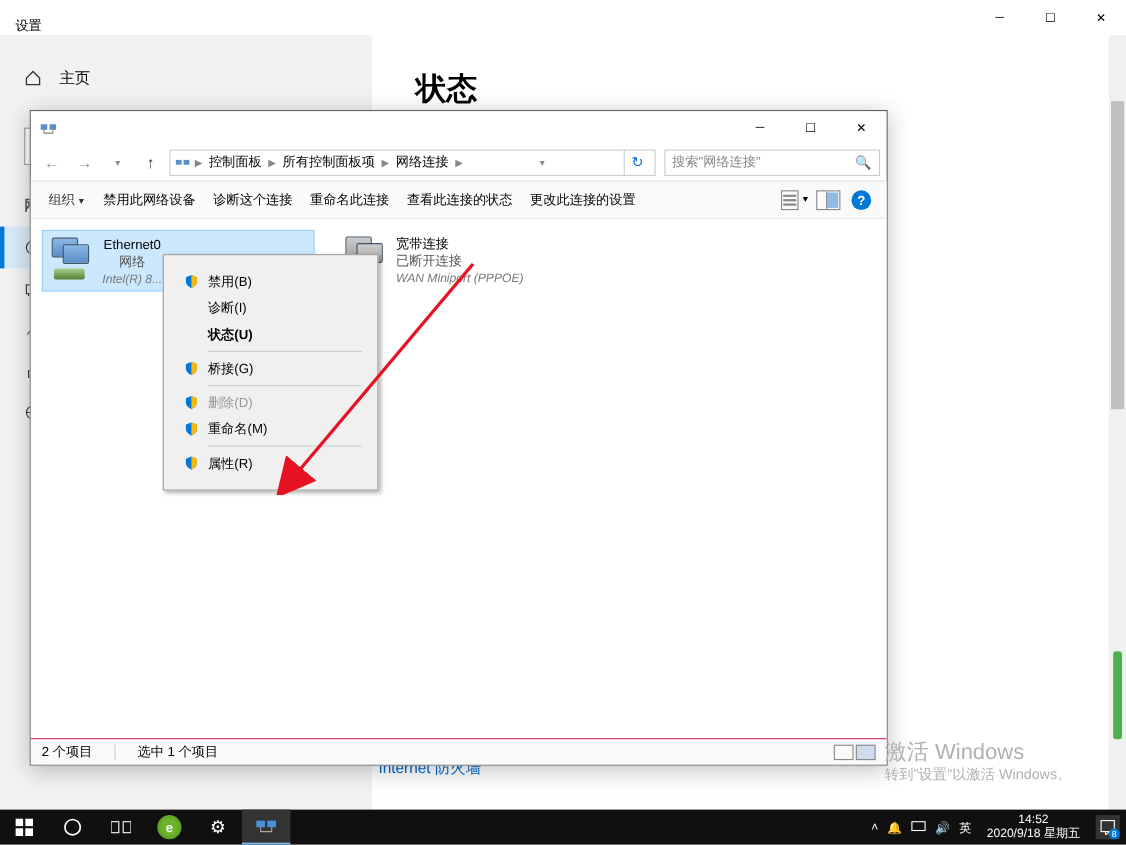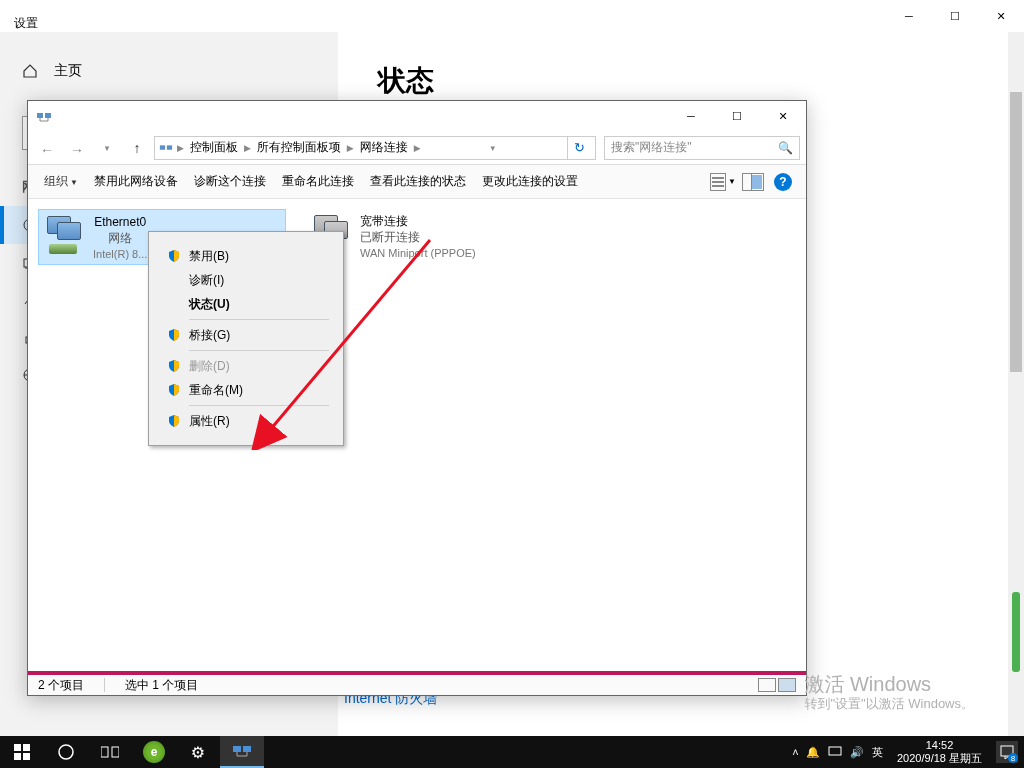--- a/index.html
+++ b/index.html
@@ -46,22 +46,22 @@
 .tb-spacer { flex: 1; }
 .tb-iconbtn { width: 26px; height: 26px; display: flex; align-items: center; justify-content: center; }
 .tb-help { width: 18px; height: 18px; border-radius: 50%; background: #0078d7; color: #fff; display: flex; align-items: center; justify-content: center; font-size: 12px; font-weight: bold; }
 .cp-content { flex: 1; background: #fff; padding: 10px; display: flex; gap: 20px; position: relative; }
 .conn-item { width: 248px; height: 56px; display: flex; padding: 4px; gap: 8px; align-items: flex-start; }
 .conn-item.selected { background: #cce8ff; border: 1px solid #99d1ff; text-align: center; }
 .conn-icon { width: 42px; height: 42px; flex-shrink: 0; position: relative; }
 .conn-text { font-size: 12px; line-height: 16px; }
 .conn-text .line1 { color: #000; }
 .conn-text .line2 { color: #555; }
-.conn-text .line3 { color: #777; font-size: 11px; }
-.cp-status { height: 24px; border-top: 4px solid #be185d; display: flex; align-items: center; padding: 0 10px; font-size: 12px; gap: 20px; background: #fafafa; }
+.conn-text .line3 { color: #777; font-size: 11px; font-style: italic; }
+.cp-status { height: 24px; border-top: 1px solid #be185d; display: flex; align-items: center; padding: 0 10px; font-size: 12px; gap: 20px; background: #fafafa; }
 .status-divider { width: 1px; height: 14px; background: #ccc; }
 .tiny-icons { margin-left: auto; display: flex; gap: 2px; }
 .tiny-icons span { width: 18px; height: 14px; border: 1px solid #888; display: inline-block; }
 
 
 .context-menu { position: absolute; top: 231px; left: 148px; width: 196px; background: #f0f0f0; border: 1px solid #a0a0a0; box-shadow: 2px 2px 4px rgba(0,0,0,0.3); font-size: 12px; padding: 12px; }
 .context-menu .mi { display: flex; align-items: center; height: 24px; padding: 0 8px 0 28px; position: relative; }
 .context-menu .mi.bold { font-weight: bold; }
 .context-menu .mi.disabled { color: #999; }
 .context-menu .sep { height: 1px; background: #d0d0d0; margin: 3px 2px 3px 28px; }

